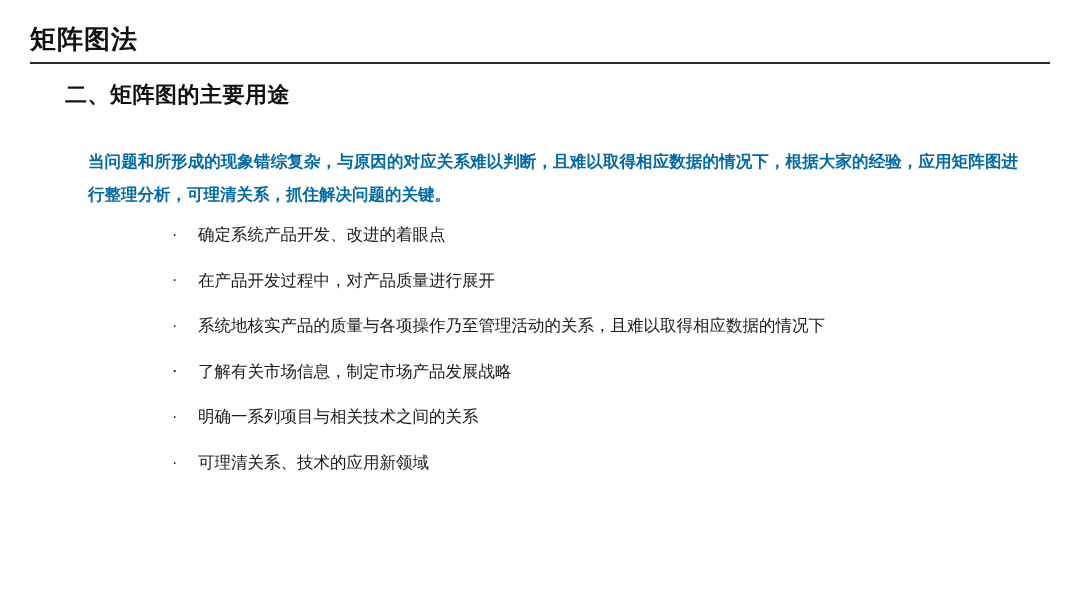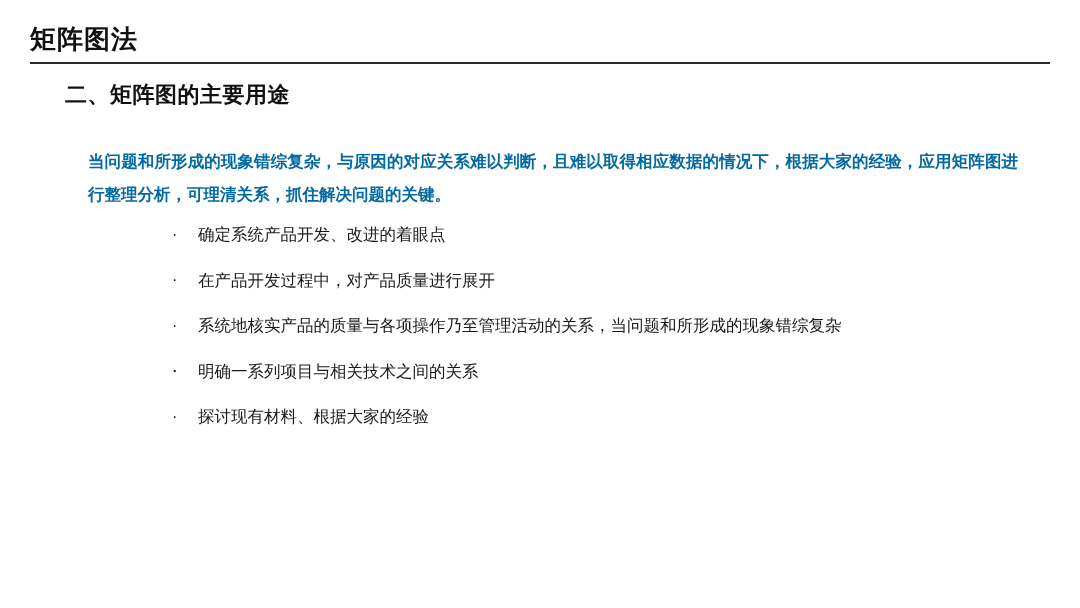--- a/index.html
+++ b/index.html
@@ -112,31 +112,32 @@
     <li class="bullet-item">
       <span class="bullet-dot">·</span>
       <span>确定系统产品开发、改进的着眼点</span>
     </li>
     <li class="bullet-item">
       <span class="bullet-dot">·</span>
       <span>在产品开发过程中，对产品质量进行展开</span>
     </li>
     <li class="bullet-item">
       <span class="bullet-dot">·</span>
-      <span>系统地核实产品的质量与各项操作乃至管理活动的关系，当问题和所形成的现象错综复杂</span>
+      <span>系统地核实产品的质量与各项操作乃至管理活动的关系，且难以取得相应数据的情况下</span>
     </li>
     <li class="bullet-item">
       <span class="bullet-dot">·</span>
     </li>
     <li class="bullet-item">
       <span class="bullet-dot">·</span>
+      <span>了解有关市场信息，制定市场产品发展战略</span>
     </li>
     <li class="bullet-item">
       <span class="bullet-dot">·</span>
       <span>明确一系列项目与相关技术之间的关系</span>
     </li>
     <li class="bullet-item">
       <span class="bullet-dot">·</span>
-      <span>探讨现有材料、根据大家的经验</span>
+      <span>可理清关系、技术的应用新领域</span>
     </li>
   </ul>
 
 </div>
 
 </body></html>

